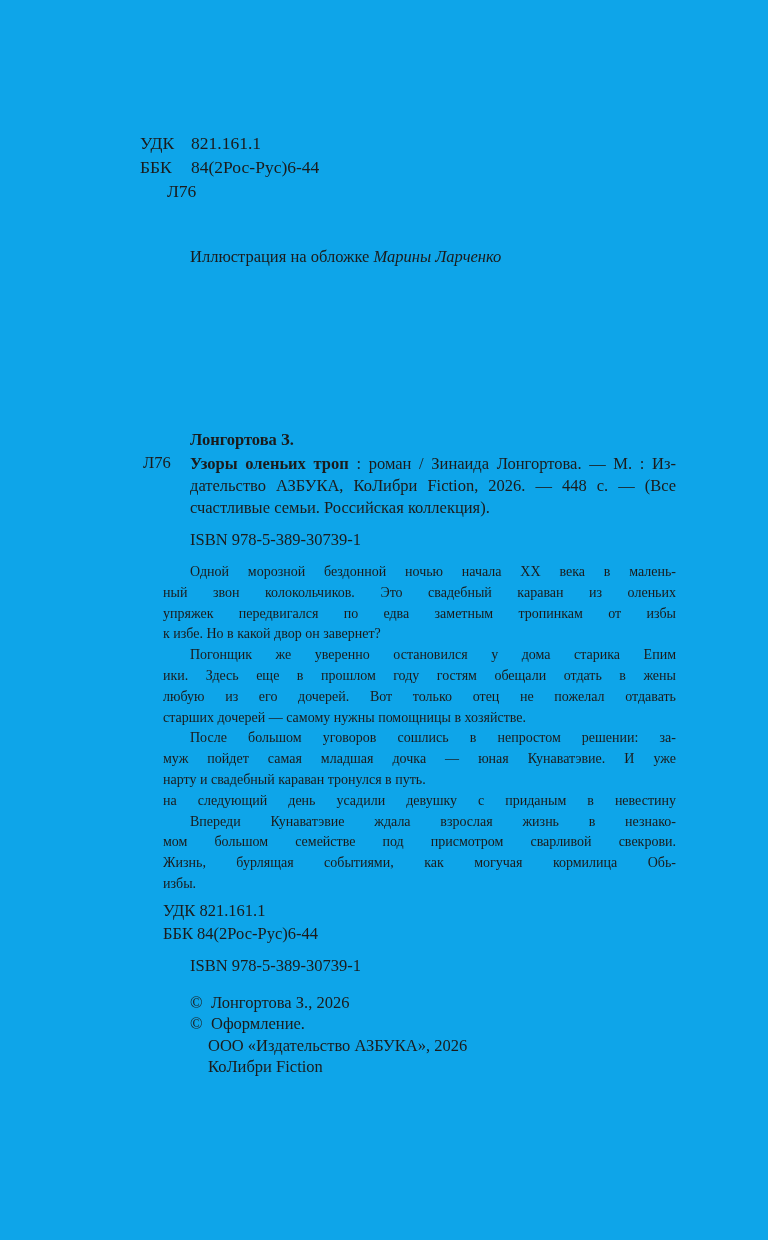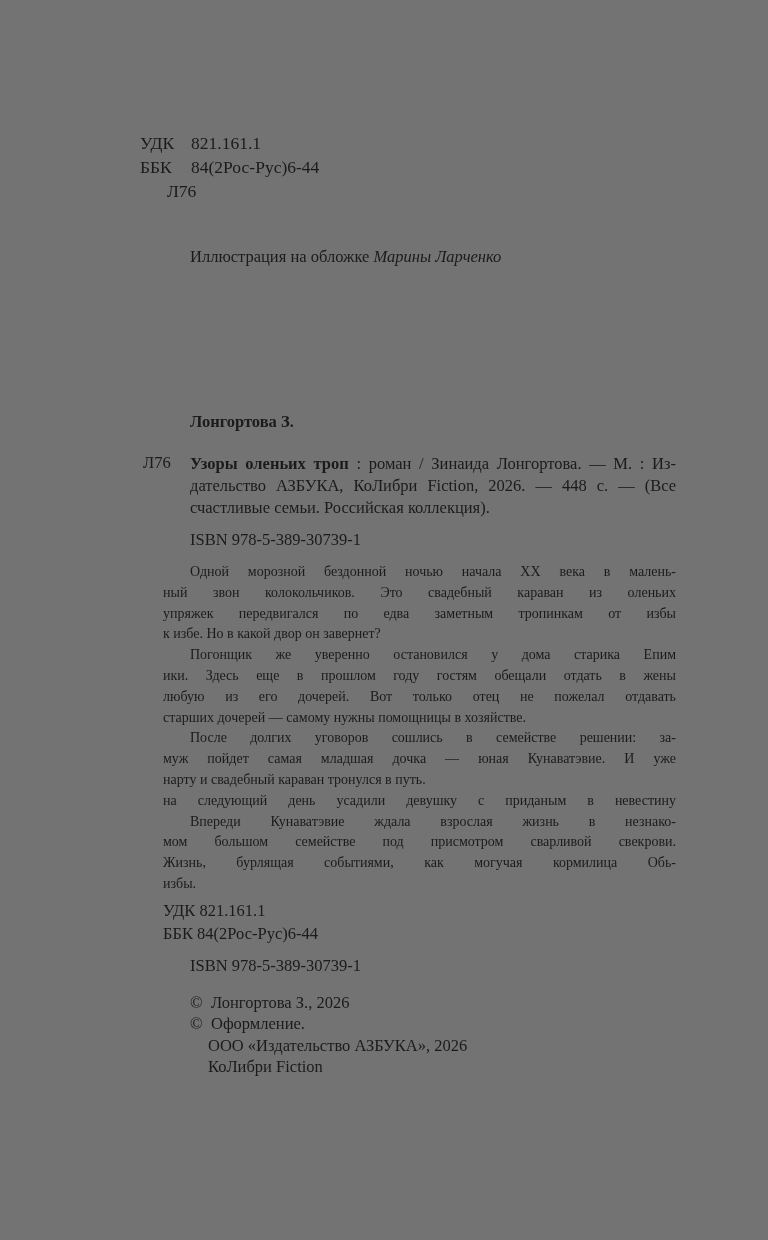--- a/index.html
+++ b/index.html
@@ -4,21 +4,21 @@
 <style>
   html, body { margin: 0; padding: 0; }
   body {
     background: #e8e8e8;
     font-family: "Liberation Serif", "DejaVu Serif", serif;
   }
   .page {
     position: relative;
     width: 768px;
     height: 1240px;
-    background: #737373;
+    background: #0ea5e9;
     color: #1b1b1b;
     overflow: hidden;
   }
 
   
   .top-codes {
     position: absolute;
     top: 131px;
     left: 140px;
     font-size: 17.5px;
@@ -33,21 +33,21 @@
     position: absolute;
     top: 247px;
     left: 190px;
     font-size: 16.5px;
   }
   .illustration .artist { font-style: italic; }
 
   
   .author-heading {
     position: absolute;
-    top: 412px;
+    top: 430px;
     left: 190px;
     font-size: 16.5px;
     font-weight: 700;
   }
 
   
   .margin-code {
     position: absolute;
     top: 453px;
     left: 143px;
@@ -161,21 +161,21 @@
       <div class="ln">упряжек передвигался по едва заметным тропинкам от избы</div>
       <div class="ln last">к избе. Но в какой двор он завернет?</div>
     </div>
     <div>
       <div class="ln first">Погонщик же уверенно остановился у дома старика Епим</div>
       <div class="ln">ики. Здесь еще в прошлом году гостям обещали отдать в жены</div>
       <div class="ln">любую из его дочерей. Вот только отец не пожелал отдавать</div>
       <div class="ln last">старших дочерей — самому нужны помощницы в хозяйстве.</div>
     </div>
     <div>
-      <div class="ln first">После долгих уговоров сошлись в семействе решении: за-</div>
+      <div class="ln first">После большом уговоров сошлись в непростом решении: за-</div>
       <div class="ln">муж пойдет самая младшая дочка — юная Кунаватэвие. И уже</div>
       <div class="ln last">нарту и свадебный караван тронулся в путь.</div>
       <div class="ln">на следующий день усадили девушку с приданым в невестину</div>
     </div>
     <div>
       <div class="ln first">Впереди Кунаватэвие ждала взрослая жизнь в незнако-</div>
       <div class="ln">мом большом семействе под присмотром сварливой свекрови.</div>
       <div class="ln">Жизнь, бурлящая событиями, как могучая кормилица Обь-</div>
       <div class="ln last">избы.</div>
     </div>

